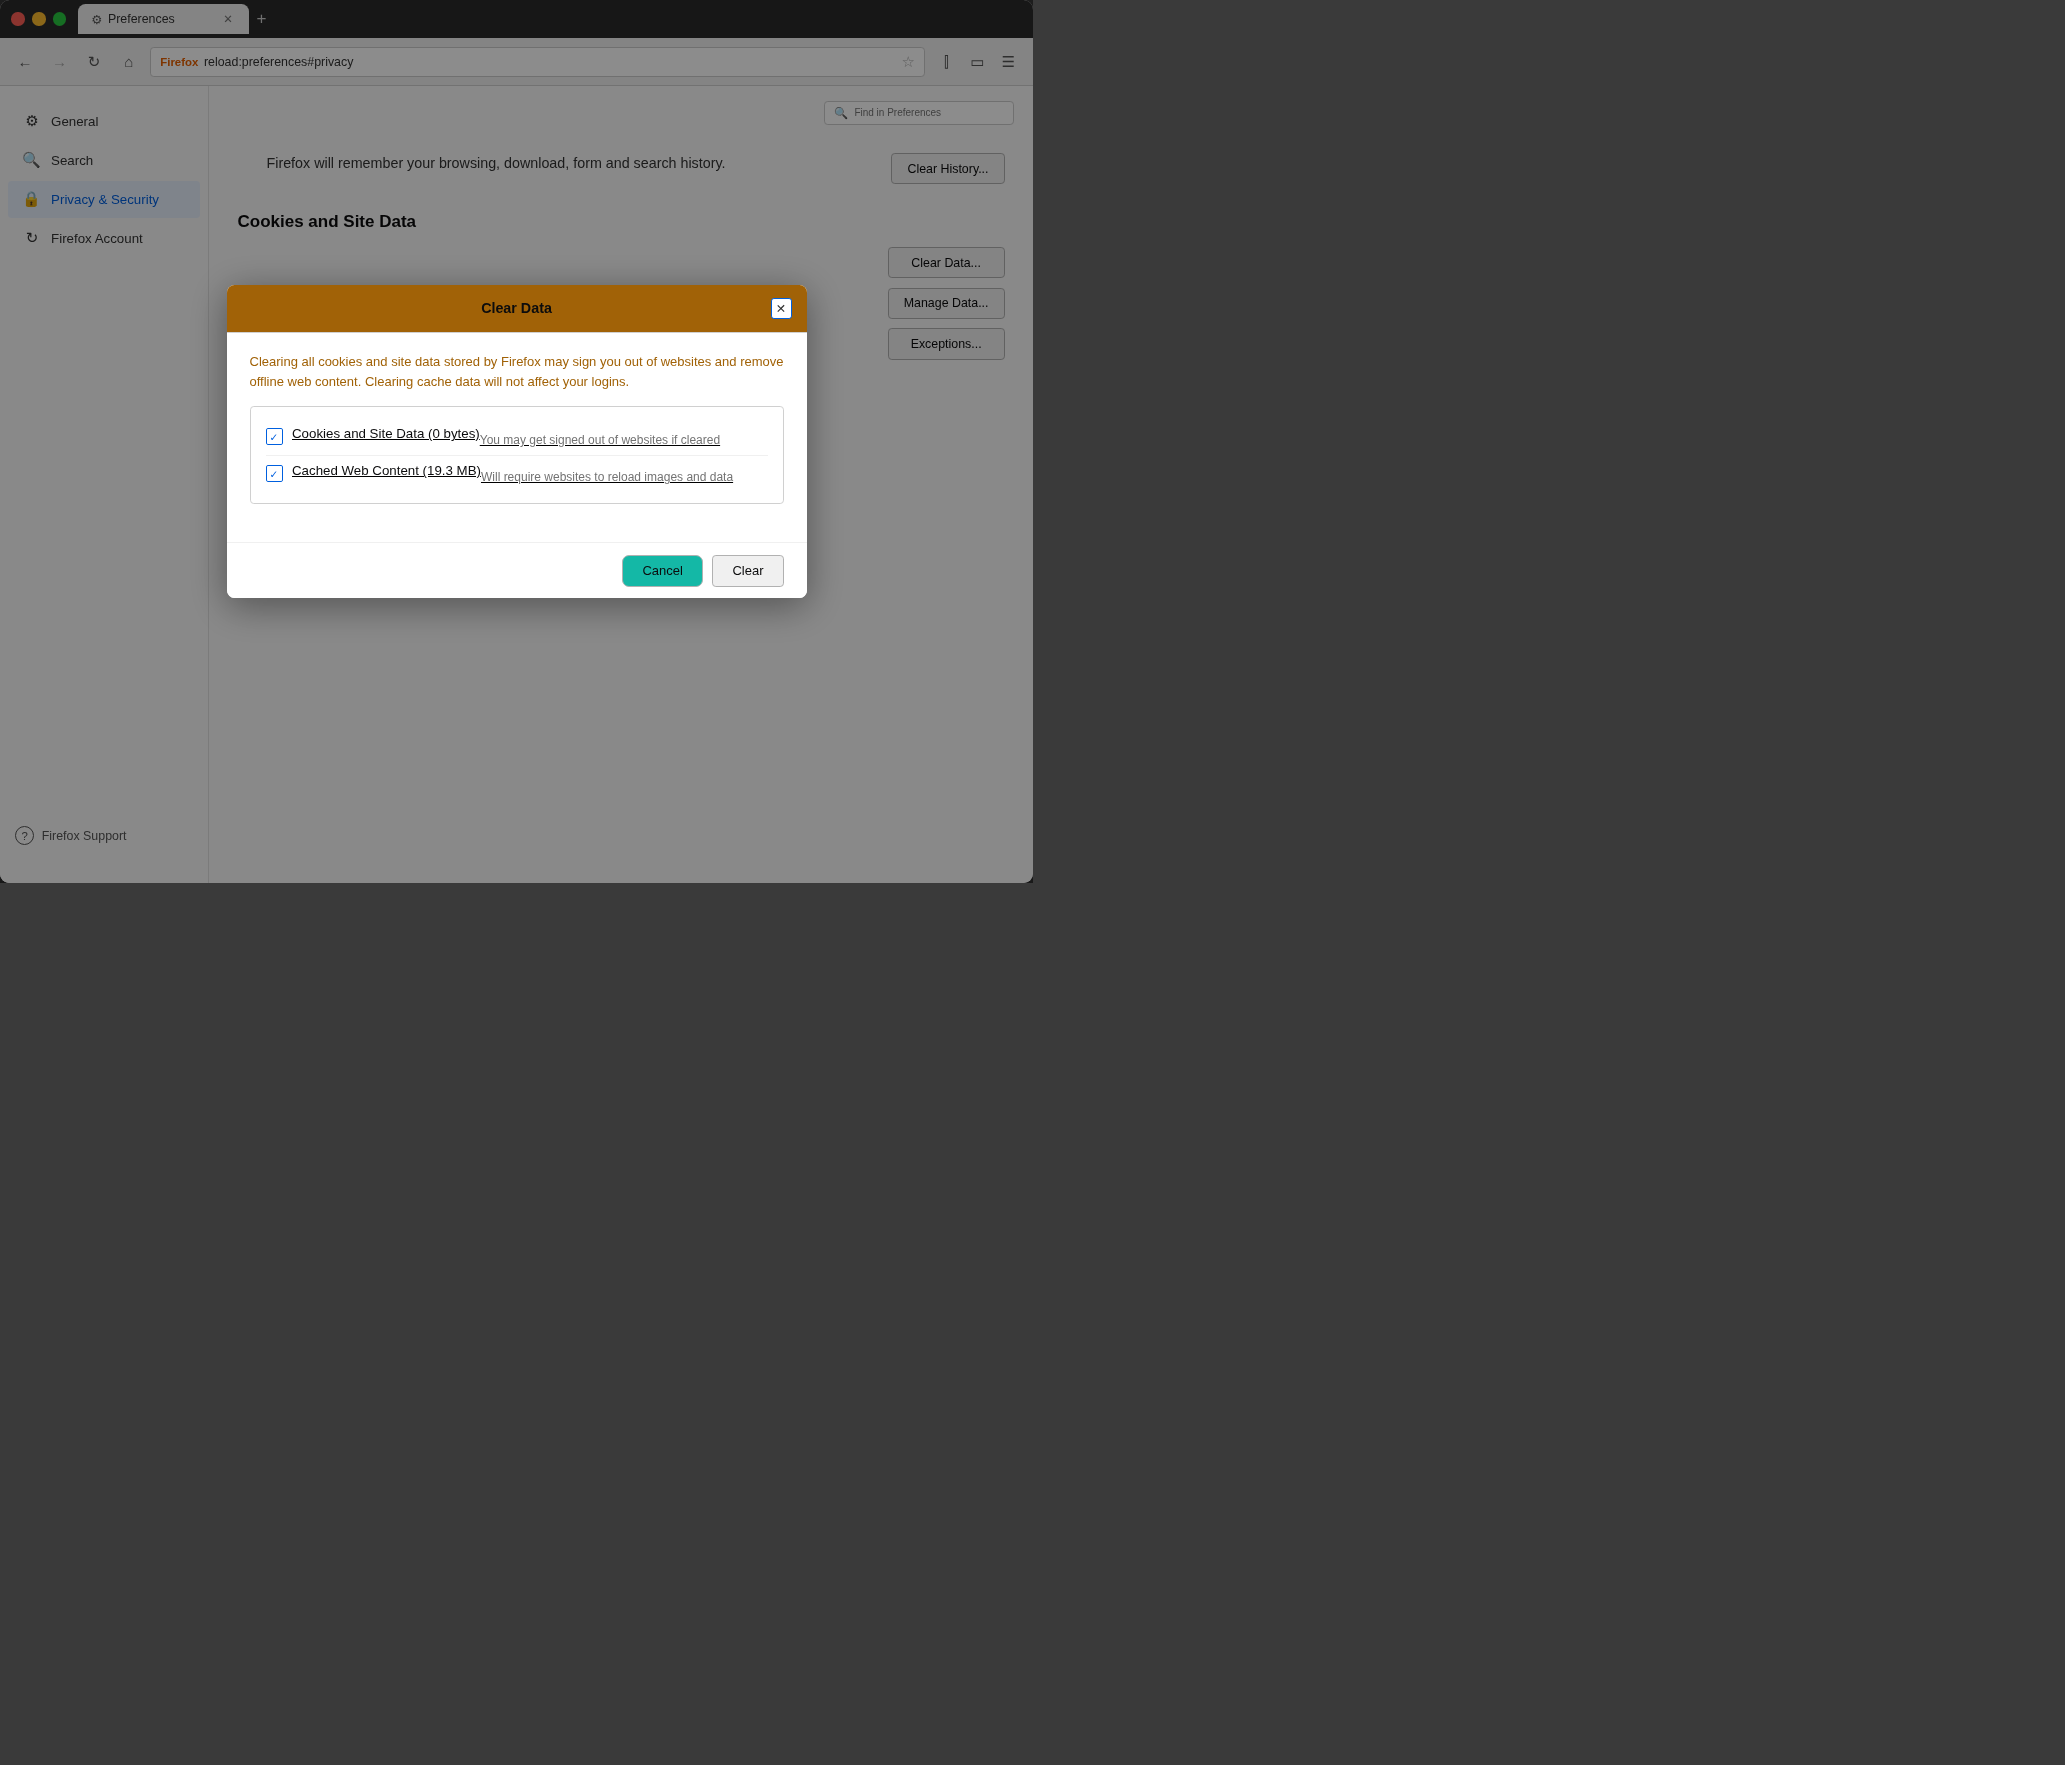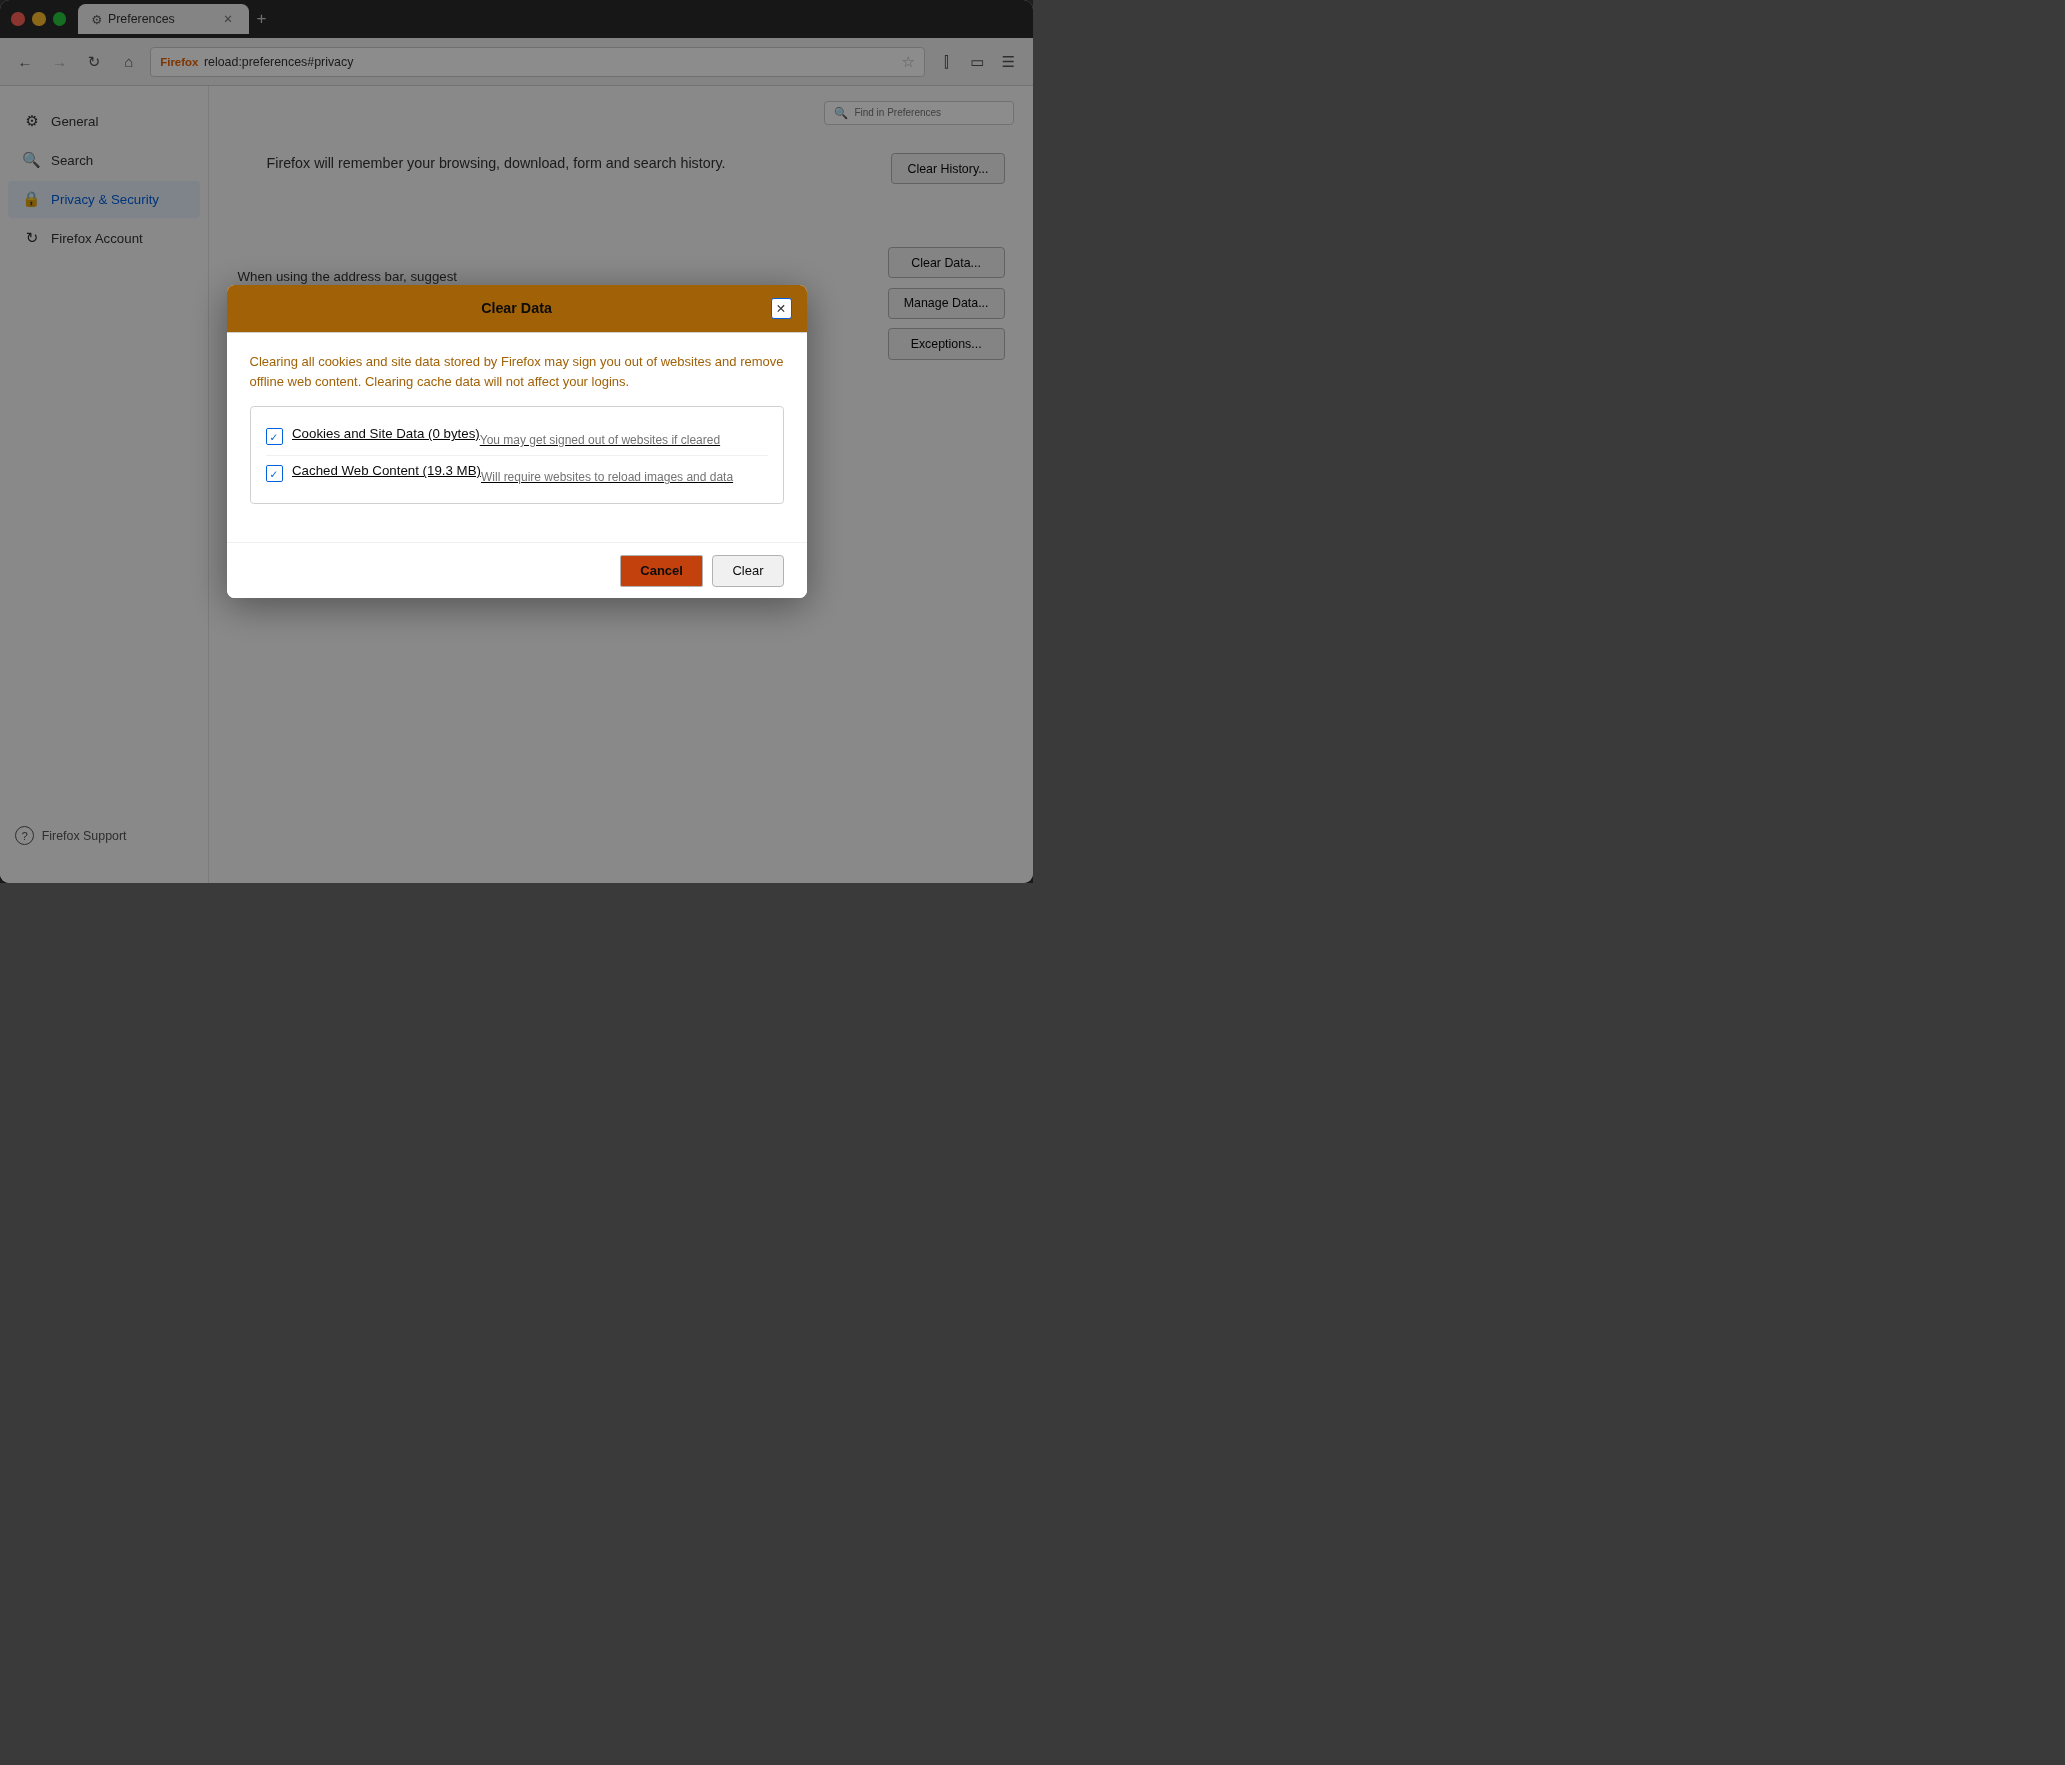--- a/index.html
+++ b/index.html
@@ -418,28 +418,27 @@
     .modal-footer {
       padding: 11.4px 23px;
       display: flex;
       justify-content: flex-end;
       gap: 9.5px;
       background: white;
       border-top: 1px solid #f0f0f0;
     }
 
     .btn-cancel {
-      background: #c2410c;
+      background: #14b8a6;
       border: 1px solid #b1b1b1;
-      border-radius: 2px;
+      border-radius: 7px;
       padding: 7.6px 19px;
       font-size: 13px;
       cursor: pointer;
       color: #0c0c0d;
-      font-weight: bold;
     }
 
     .btn-clear-confirm {
       background: #f0f0f0;
       border: 1px solid #b1b1b1;
       border-radius: 3.8px;
       padding: 7.6px 19px;
       font-size: 13px;
       cursor: pointer;
       color: #0c0c0d;
@@ -527,20 +526,21 @@
       <div class="find-bar">
         <span class="find-icon">🔍</span>
         <input type="text" placeholder="Find in Preferences" style="">
       </div>
 
       <div style="display:flex; align-items:flex-start; justify-content:space-between; margin-top: 48px; margin-bottom: 19px;">
         <p class="section-text" style="margin-top:0; max-width: 571px; margin-left: 29px;">Firefox will remember your browsing, download, form and search history.</p>
         <button class="btn-secondary">Clear History...</button>
       </div>
 
+      <h2 class="section-header">Cookies and Site Data</h2>
 
       <div style="margin-top: 76px;">
         <p class="address-suggestion">When using the address bar, suggest</p>
         <div class="checkbox-row">
           <div class="checkbox-blue">✓</div>
           <span>Browsing history</span>
         </div>
         <div class="checkbox-row">
           <div class="checkbox-blue">✓</div>
           <span>Bookmarks</span>

